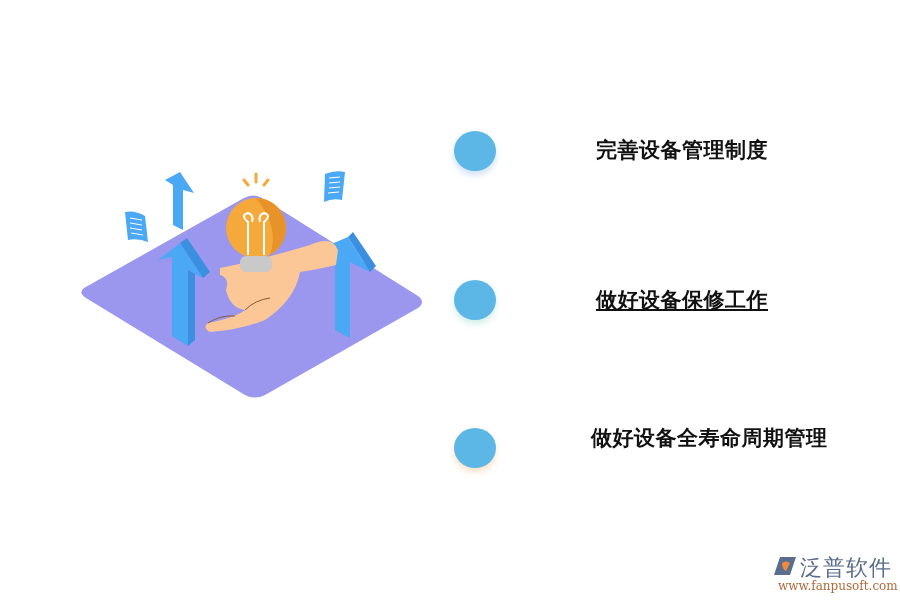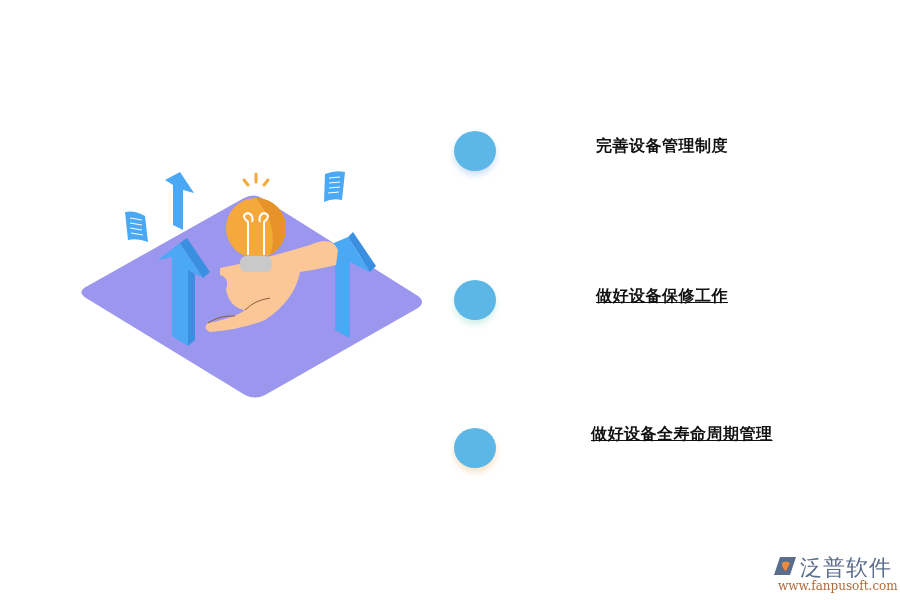--- a/index.html
+++ b/index.html
@@ -3,24 +3,24 @@
 <meta charset="utf-8">
 <style>
   html, body { margin:0; padding:0; }
   body { width:900px; height:600px; background:#ffffff; position:relative; overflow:hidden;
          font-family:"DejaVu Sans", sans-serif; }
   .illustration { position:absolute; left:70px; top:160px; width:370px; height:250px; }
   .dot { position:absolute; width:42px; height:40px; border-radius:50%; background:#5cb6e6; }
   .dot.d1 { left:454px; top:131px; box-shadow:0 4px 6px rgba(120,170,230,0.35); }
   .dot.d2 { left:454px; top:280px; box-shadow:0 4px 6px rgba(120,210,190,0.35); }
   .dot.d3 { left:454px; top:428px; box-shadow:0 4px 6px rgba(240,190,130,0.45); }
-  .label { position:absolute; font-size:16px; font-weight:bold; color:#111; white-space:nowrap; letter-spacing:0.5px; }
+  .label { position:absolute; font-size:21px; font-weight:bold; color:#111; white-space:nowrap; letter-spacing:0.5px; }
   .l1 { left:596px; top:136px; }
   .l2 { left:596px; top:286px;text-decoration:underline; }
-  .l3 { left:591px; top:424px;text-decoration:underline; }
+  .l3 { left:591px; top:424px; }
   .logo { position:absolute; left:768px; top:552px; width:130px; height:44px; }
   .logo-mark { position:absolute; left:4px; top:3px; }
   .logo-name { position:absolute; left:32px; top:1px; font-size:22px; color:#5b6d8c; letter-spacing:1px; }
   .logo-url { position:absolute; left:10px; top:27px; font-family:"DejaVu Serif", serif; font-size:12px; color:#b06a3a; }
 </style>
 </head>
 <body>
 
 <div class="illustration">
   <svg width="370" height="250" viewBox="0 0 370 250">

